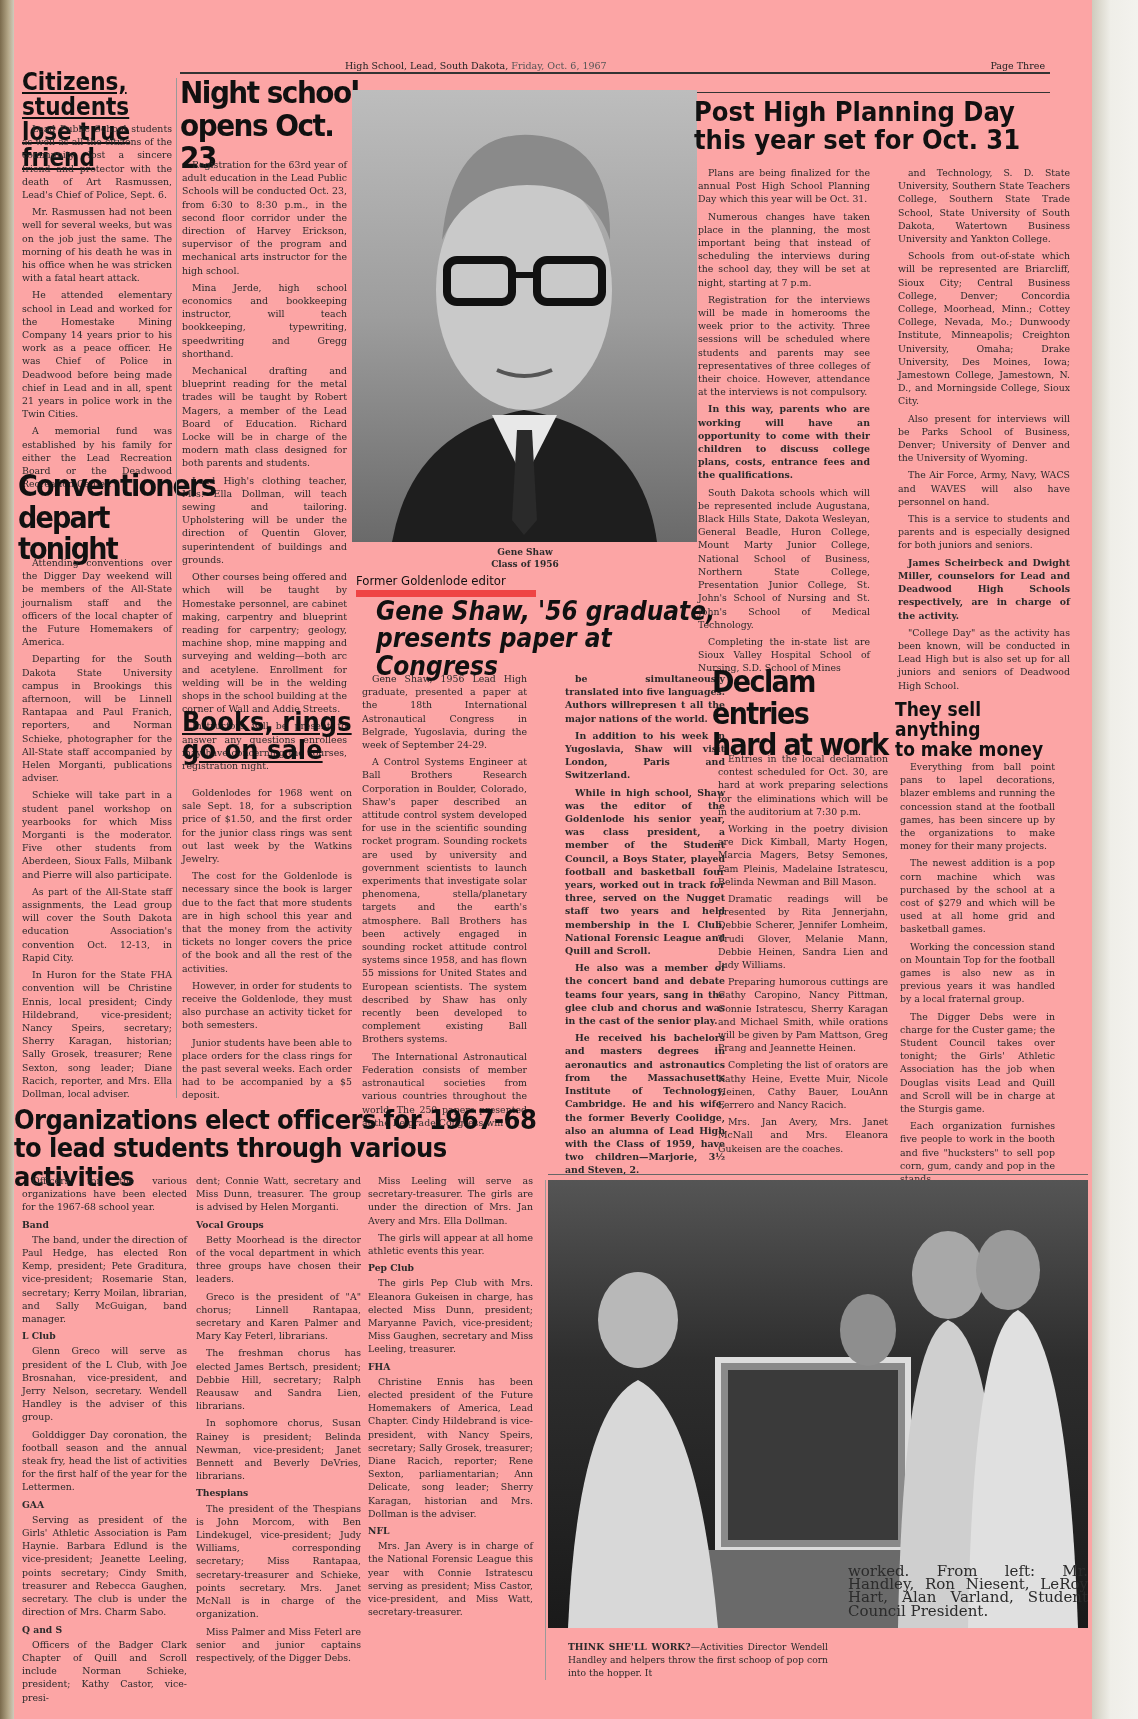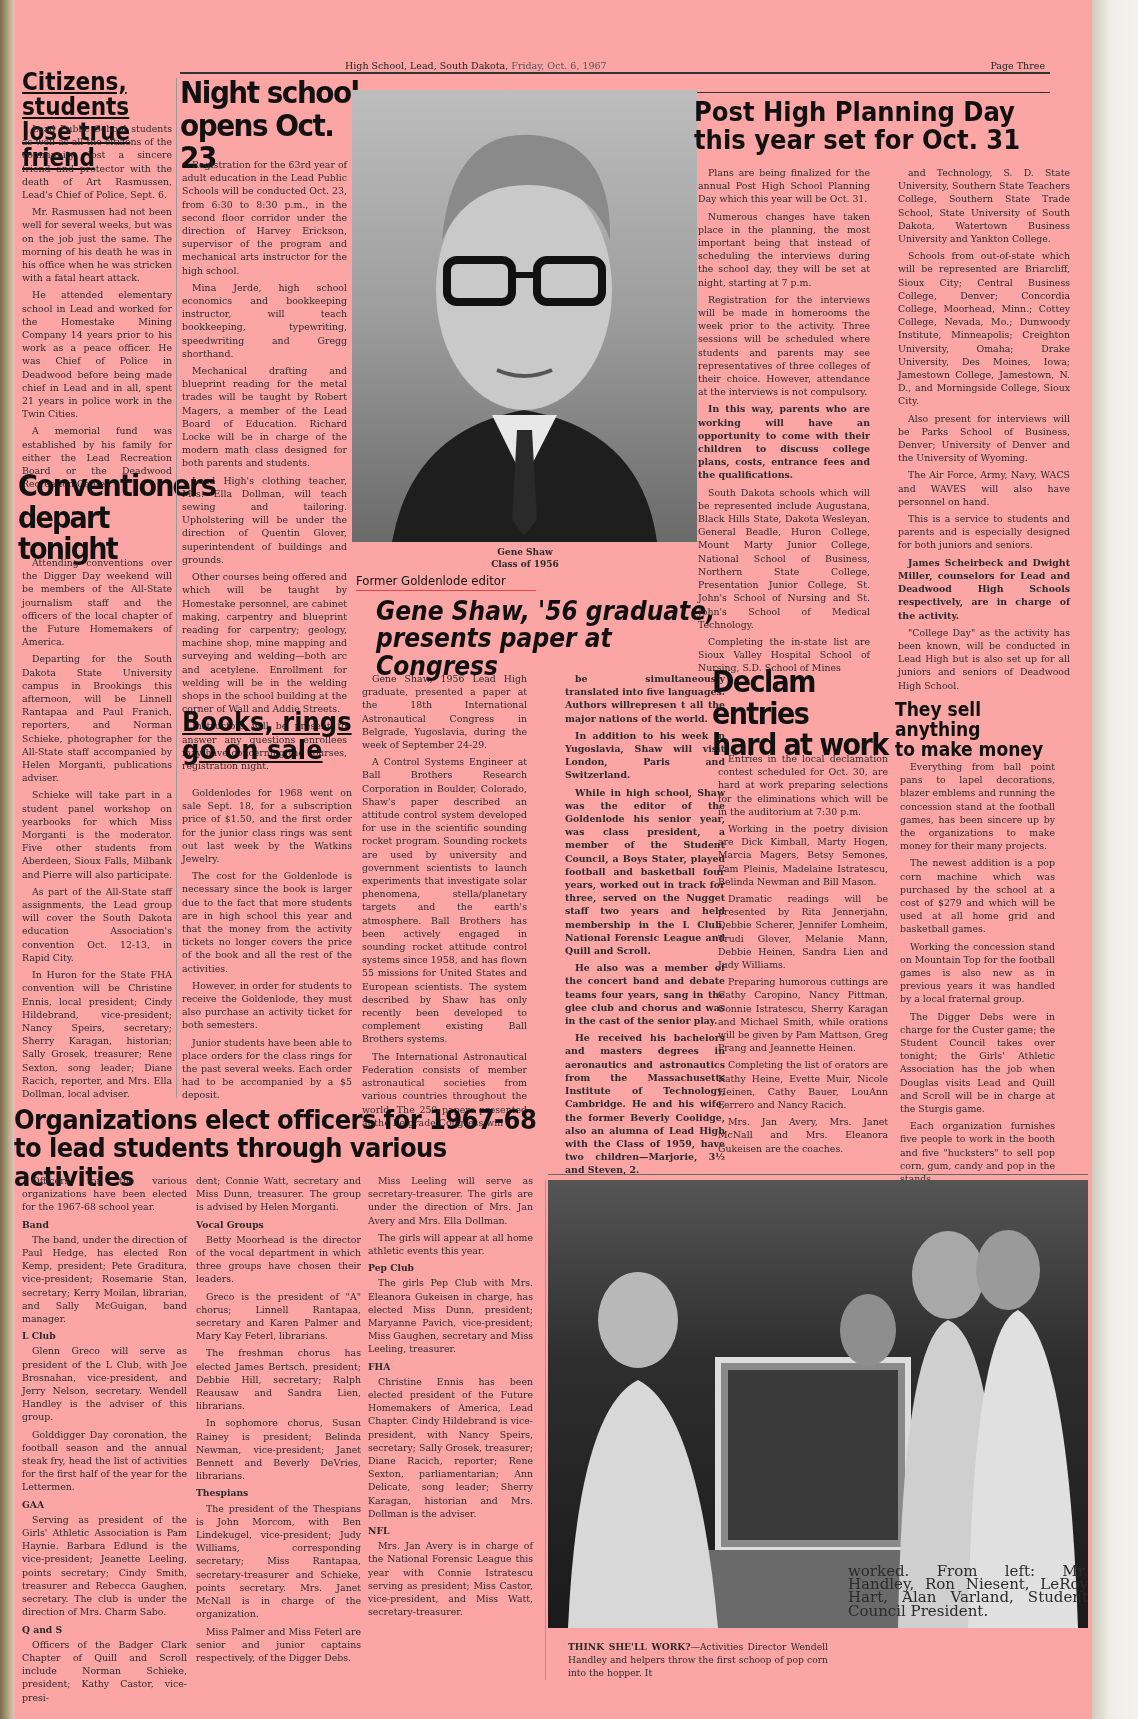--- a/index.html
+++ b/index.html
@@ -90,21 +90,21 @@
       <rect x="95" y="170" width="65" height="42" rx="10" fill="none" stroke="#111" stroke-width="8"></rect>
       <rect x="185" y="170" width="65" height="42" rx="10" fill="none" stroke="#111" stroke-width="8"></rect>
       <line x1="160" y1="185" x2="185" y2="185" stroke="#111" stroke-width="6"></line>
       <path d="M145 280 Q172 292 200 280" stroke="#555" stroke-width="4" fill="none"></path>
     </svg>
   </div>
   <div class="caption" style="left:460px;top:546px;width:130px;">
     <div>Gene Shaw</div>
     <div>Class of 1956</div>
   </div>
-  <div class="hl" style="left:356px;top:574px;font-size:13px;font-weight:normal;border-bottom:1px solid #ef4444;padding-bottom:2px;width:180px;">Former Goldenlode editor</div>
+  <div class="hl" style="left:356px;top:574px;font-size:13px;font-weight:normal;border-bottom:7px solid #ef4444;padding-bottom:2px;width:180px;">Former Goldenlode editor</div>
   <div class="hl" style="left:376px;top:598px;font-size:26px;width:340px;font-style:italic;">
     <div>Gene Shaw, '56 graduate,</div>
     <div>presents paper at Congress</div>
   </div>
   <div class="col" id="c-gene1" style="left:362px;top:672px;width:165px;">
       <p>Gene Shaw, 1956 Lead High graduate, presented a paper at the 18th International Astronautical Congress in Belgrade, Yugoslavia, during the week of September 24-29.</p>
       <p>A Control Systems Engineer at Ball Brothers Research Corporation in Boulder, Colorado, Shaw's paper described an attitude control system developed for use in the scientific sounding rocket program. Sounding rockets are used by university and government scientists to launch experiments that investigate solar phenomena, stella/planetary targets and the earth's atmosphere. Ball Brothers has been actively engaged in sounding rocket attitude control systems since 1958, and has flown 55 missions for United States and European scientists. The system described by Shaw has only recently been developed to complement existing Ball Brothers systems.</p>
       <p>The International Astronautical Federation consists of member astronautical societies from various countries throughout the world. The 250 papers presented at the Belgrade Congress will</p>
     </div>
   <div class="col" id="c-gene2" style="left:565px;top:672px;width:160px;font-weight:bold;">

